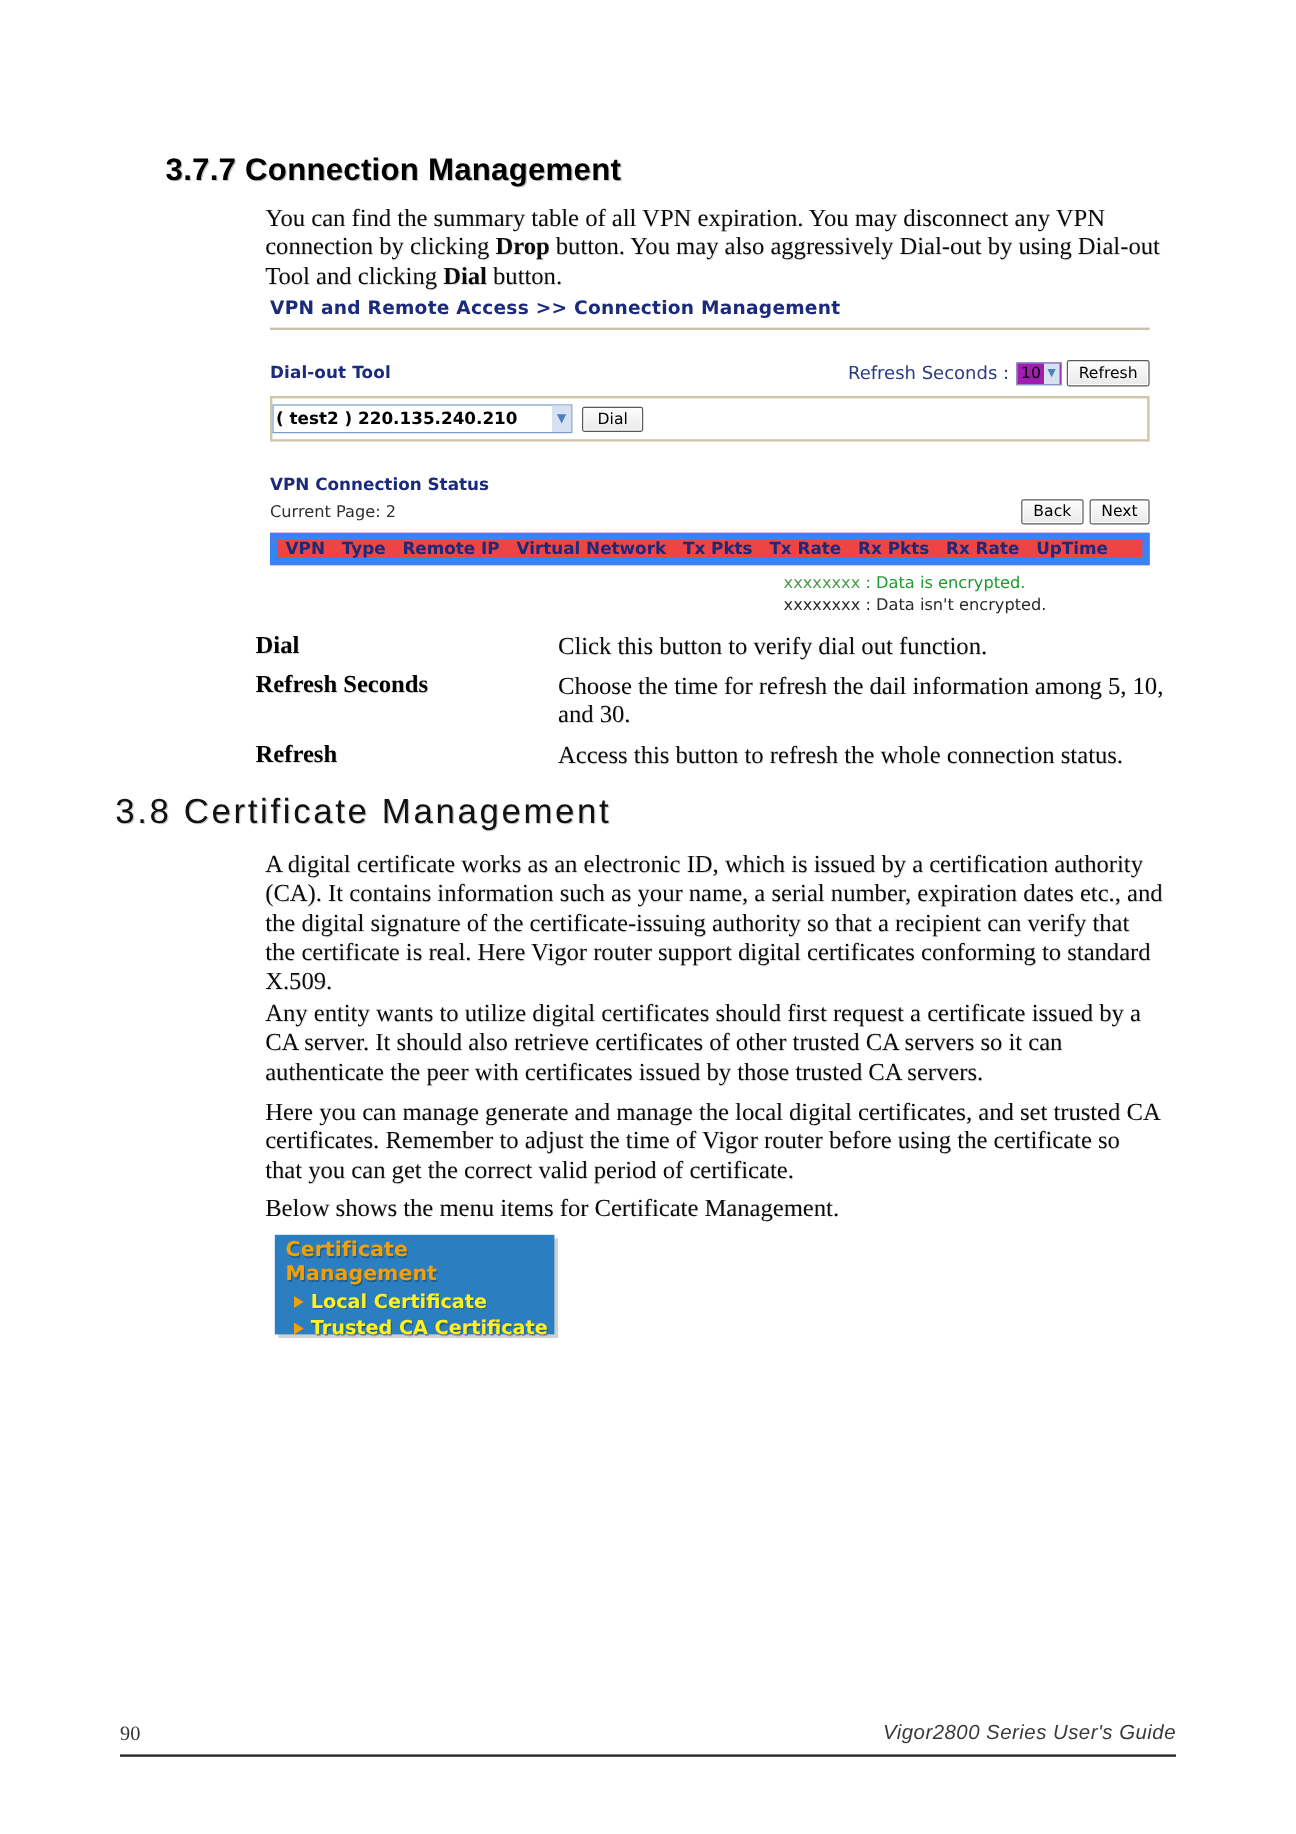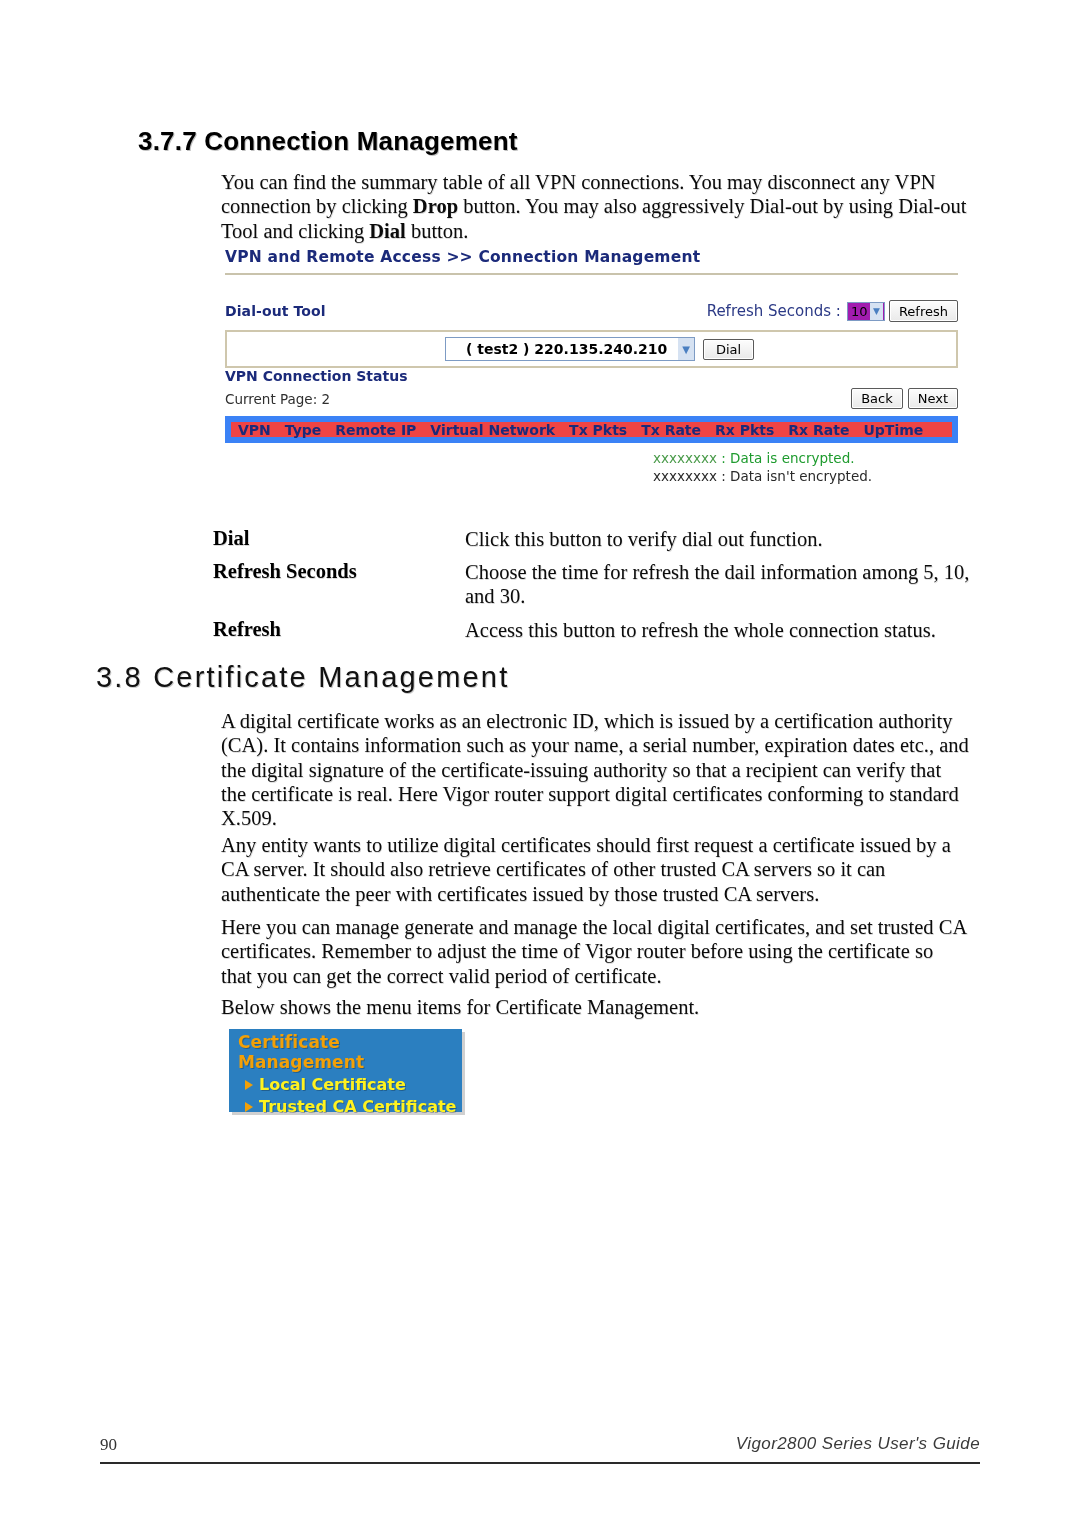--- a/index.html
+++ b/index.html
@@ -153,48 +153,47 @@
     margin-top: 5px;
     border: 2px solid #cfc7ad;
     background: #ffffff;
     height: 38px;
     display: flex;
     align-items: center;
     box-sizing: border-box;
   }
   .sel-wide {
     position: relative;
-    margin-left: 218px;
     width: 250px;
     height: 24px;
     border: 1px solid #7d9bc4;
     background: #fff;
     display: flex;
     align-items: center;
     justify-content: space-between;
     box-sizing: border-box;
     font-size: 14px;
     font-weight: bold;
     color: #000;
-    padding-left: 20px;
+    padding-left: 2px;
   }
   .sel-wide .arrow {
     color: #4a7fc1;
     font-size: 10px;
     background: #d6e2f2;
     width: 16px;
     height: 22px;
     display: inline-flex;
     align-items: center;
     justify-content: center;
   }
   .dial-btn-wrap { margin-left: 8px; }
 
   .status-head {
-    margin-top: 0;
+    margin-top: 28px;
     font-size: 14px;
     font-weight: bold;
     color: #1b2a7a;
   }
   .curpage-row {
     position: relative;
     margin-top: 4px;
     height: 24px;
   }
   .curpage {
@@ -326,21 +325,21 @@
     background: #2a2a2a;
   }
 </style>
 </head>
 <body>
 
 <div class="page">
 
   <div class="h3-sub">3.7.7 Connection Management</div>
 
-  <div class="para" style="left:221px; top:170px; width:748px;"><span>You can find the summary table of all VPN connections. You may disconnect any VPN connection by clicking </span><b>Drop</b><span> button. You may also aggressively Dial-out by using Dial-out Tool and clicking </span><b>Dial</b><span> button.</span></div>
+  <div class="para" style="left:221px; top:170px; width:748px;"><span>You can find the summary table of all VPN expiration. You may disconnect any VPN connection by clicking </span><b>Drop</b><span> button. You may also aggressively Dial-out by using Dial-out Tool and clicking </span><b>Dial</b><span> button.</span></div>
 
   <div class="shot">
 
     <div class="shot-title">VPN and Remote Access &gt;&gt; Connection Management</div>
     <div class="shot-rule"></div>
 
     <div class="dialout-row">
       <div class="lbl-dialout">Dial-out Tool</div>
       <div class="refresh-group">
         <span class="lbl-refresh-sec">Refresh Seconds :</span>

